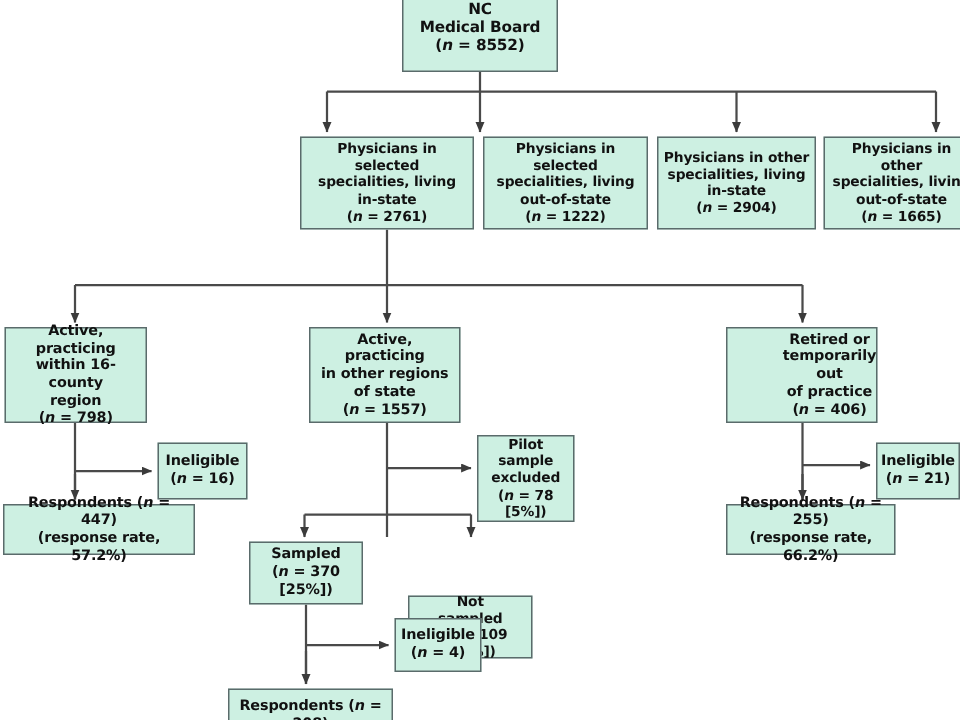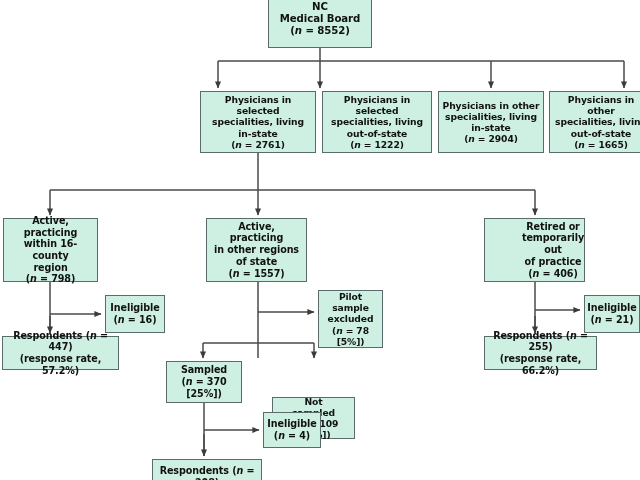--- a/index.html
+++ b/index.html
@@ -130,21 +130,21 @@
   </div>
 
   <div class="node f92" style="left:318px;top:290px;width:65px;height:58px;align-items:flex-end;">
     <span class="txt">Pilot<br>sample<br>excluded<br>(<i>n</i> = 78 [5%])</span>
   </div>
 
   <div class="node f95" style="left:584px;top:295px;width:56px;height:38px;">
     <span class="txt">Ineligible<br>(<i>n</i> = 21)</span>
   </div>
 
-  <div class="node f95" style="left:2px;top:336px;width:117px;height:34px;">
+  <div class="node f95" style="left:2px;top:336px;width:128px;height:34px;">
     <span class="txt">Respondents (<i>n</i> = 447)<br>(response rate, 57.2%)</span>
   </div>
 
   <div class="node f95" style="left:484px;top:336px;width:113px;height:34px;">
     <span class="txt">Respondents (<i>n</i> = 255)<br>(response rate, 66.2%)</span>
   </div>
 
   <div class="node f95" style="left:166px;top:361px;width:76px;height:42px;">
     <span class="txt">Sampled<br>(<i>n</i> = 370 [25%])</span>
   </div>

